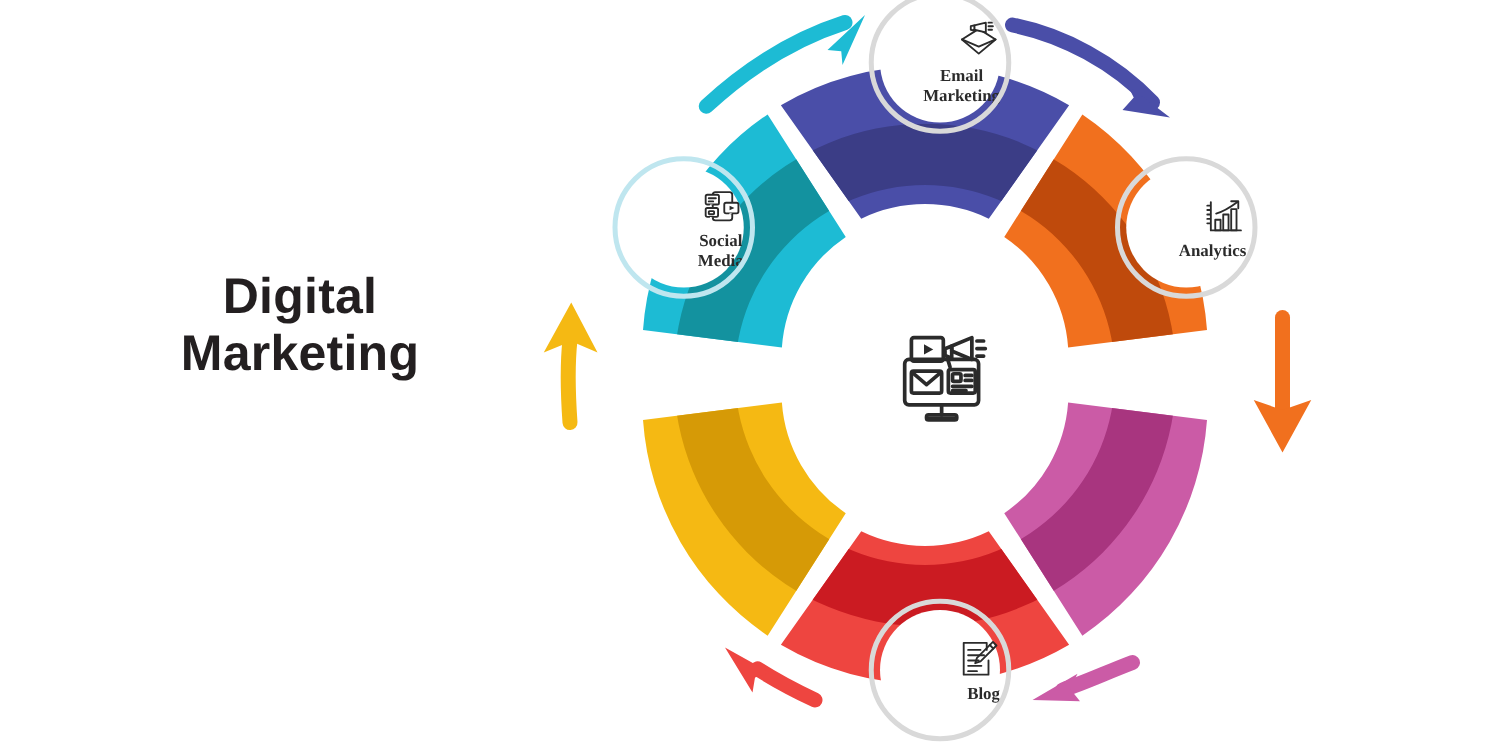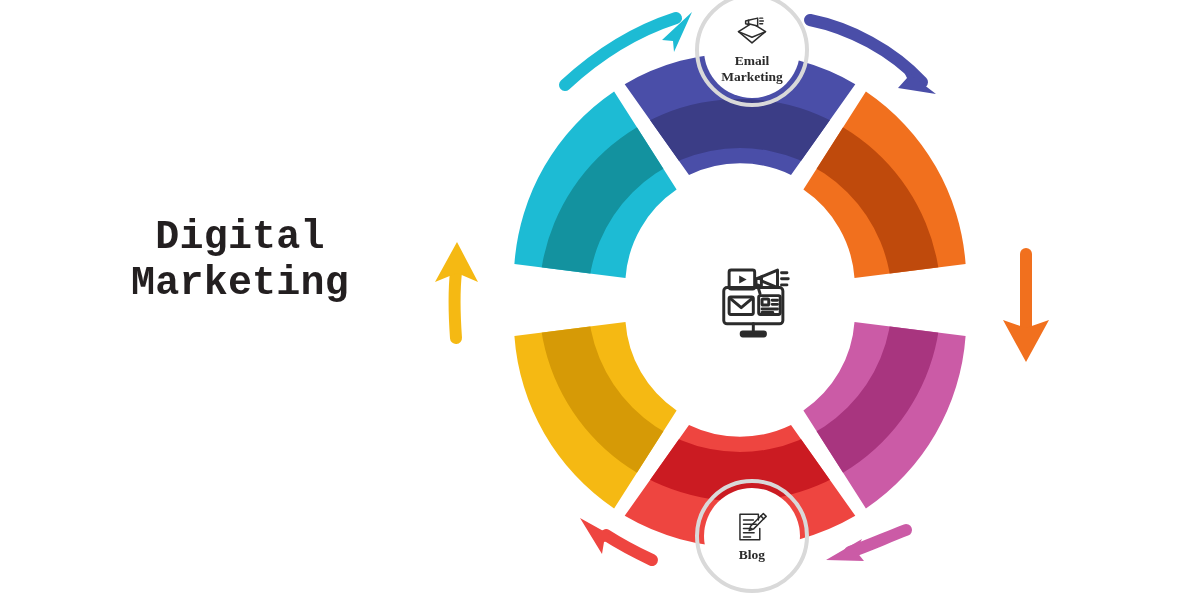--- a/index.html
+++ b/index.html
@@ -11,21 +11,21 @@
     position:relative;
   }
   #stage{position:absolute;inset:0;width:1200px;height:600px;}
 
   
   #title-block{
     position:absolute;
     left:120px; top:215px;
     width:240px;
     text-align:center;
-    font-family:Liberation Mono, monospace;
+    font-family:Liberation Sans, sans-serif;
     font-weight:bold;
     font-size:40px;
     line-height:1.14;
     color:#231f20;
     letter-spacing:.2px;
   }
   #title-block .tl{display:block;white-space:nowrap;}
 
   
   #wheel{
@@ -37,21 +37,21 @@
 
   
   .node{
     position:absolute;
     width:96px;height:96px;
     border-radius:50%;
     background:#ffffff;
     box-sizing:border-box;
     display:flex;
     flex-direction:column;
-    align-items:center;
+    align-items:flex-end;
     justify-content:center;
     text-align:center;
   }
   .node .ring{
     position:absolute;
     left:-9px;top:-9px;
     width:114px;height:114px;
     border-radius:50%;
     border:4px solid #d9d9d9;
     box-sizing:border-box;
@@ -210,28 +210,58 @@
       <path d="M5 22 L24 10 L43 22 L24 38 Z"></path>
       <path d="M5 22 L24 30 L43 22"></path>
       <path d="M19 6 l13 -3 v11 l-13 -3 z" fill="#fff"></path>
       <path d="M19 6 l-4 1 v4 l4 1 z" fill="#fff"></path>
       <path d="M35 3 h4 M35 7 h5 M35 11 h4"></path>
     </svg>
     <span class="lbl">Email
 Marketing</span>
   </div>
 
+  <div class="node" id="node-analytics">
+    <span class="ring" style="border-color: rgb(217, 217, 217);"></span>
+    <svg class="ico" viewBox="0 0 48 48" fill="none" stroke="#2b2b2b" stroke-width="2.1" stroke-linecap="round" stroke-linejoin="round">
+      <path d="M8 8 v32 h34"></path>
+      <path d="M4 12 h3 M4 17 h3 M4 22 h3 M4 27 h3 M4 32 h3"></path>
+      <rect x="13" y="28" width="6" height="12"></rect>
+      <rect x="22" y="22" width="6" height="18"></rect>
+      <rect x="31" y="16" width="6" height="24"></rect>
+      <path d="M14 21 C22 19, 30 14, 38 8"></path>
+      <path d="M31 7 h8 v8"></path>
+    </svg>
+    <span class="lbl">Analytics</span>
+  </div>
 
 
   <div class="node" id="node-blog">
     <span class="ring" style="border-color: rgb(217, 217, 217);"></span>
     <svg class="ico" viewBox="0 0 48 48" fill="none" stroke="#2b2b2b" stroke-width="2.1" stroke-linecap="round" stroke-linejoin="round">
       <path d="M7 6 h26 v8 M7 6 v36 h28 V26"></path>
       <path d="M12 14 h14 M12 20 h18 M12 26 h12 M12 32 h15 M12 38 h10"></path>
       <path d="M40 5 l4 4 -18 18 -6 2 2 -6 z"></path>
       <path d="M36.5 8.5 l4 4"></path>
     </svg>
     <span class="lbl">Blog</span>
   </div>
 
 
+  <div class="node cyan-ring" id="node-social">
+    <span class="ring" style="border-color: rgb(191, 230, 239);"></span>
+    <svg class="ico" viewBox="0 0 48 48" fill="none" stroke="#2b2b2b" stroke-width="2.1" stroke-linecap="round" stroke-linejoin="round">
+      <path d="M16 8 h16 a3 3 0 0 1 3 3 v26 a3 3 0 0 1 -3 3 h-16 a3 3 0 0 1 -3 -3 v-26 a3 3 0 0 1 3 -3 z"></path>
+      <rect x="5" y="11" width="15" height="11" rx="1.8" fill="#fff"></rect>
+      <path d="M9 25 l1 -3 h3 z" fill="#fff" stroke="none"></path>
+      <path d="M8.5 15 h8 M8.5 18.5 h5"></path>
+      <rect x="5" y="26" width="14" height="10" rx="1.8" fill="#fff"></rect>
+      <path d="M9 38.5 l1 -2.5 h3 z" fill="#fff" stroke="none"></path>
+      <rect x="8.5" y="29.5" width="6" height="3.5" rx="0.8"></rect>
+      <rect x="26" y="20" width="16" height="12" rx="2" fill="#fff"></rect>
+      <path d="M31 34.5 l1 -2.5 h3 z" fill="#fff" stroke="none"></path>
+      <path d="M32 23.5 l5.5 2.5 -5.5 2.5 z" fill="#2b2b2b" stroke="none"></path>
+    </svg>
+    <span class="lbl">Social
+Media</span>
+  </div>
 
 </div>
 
 </body></html>

